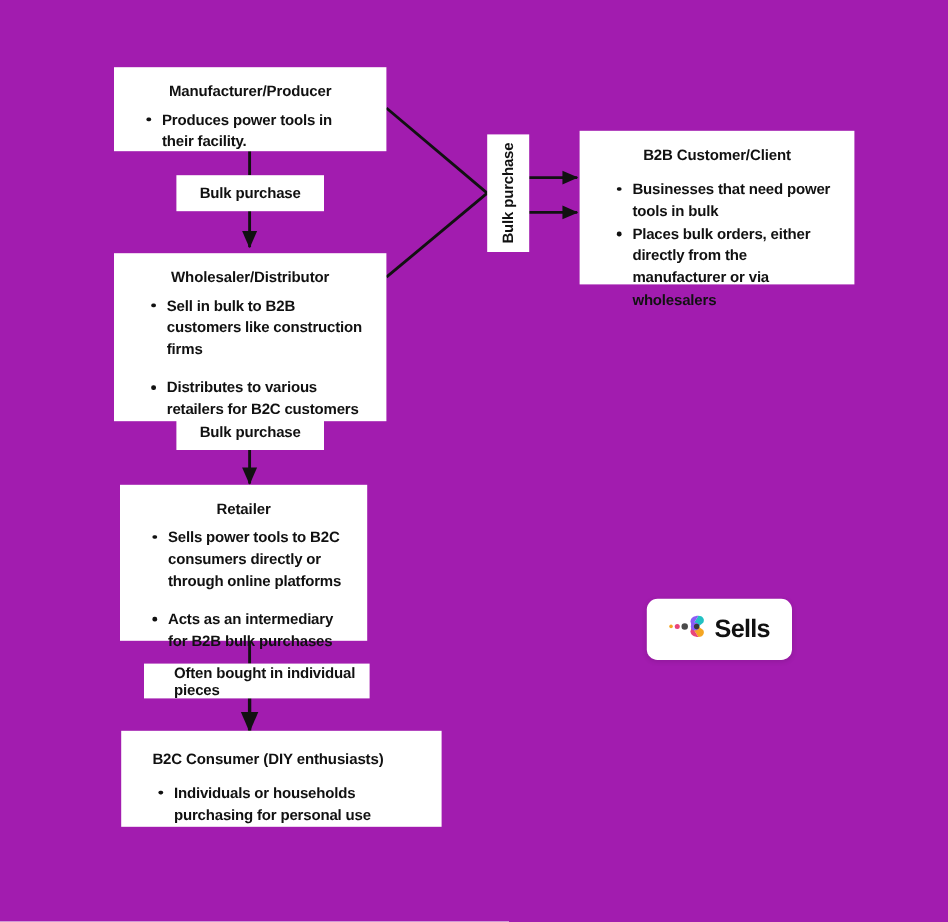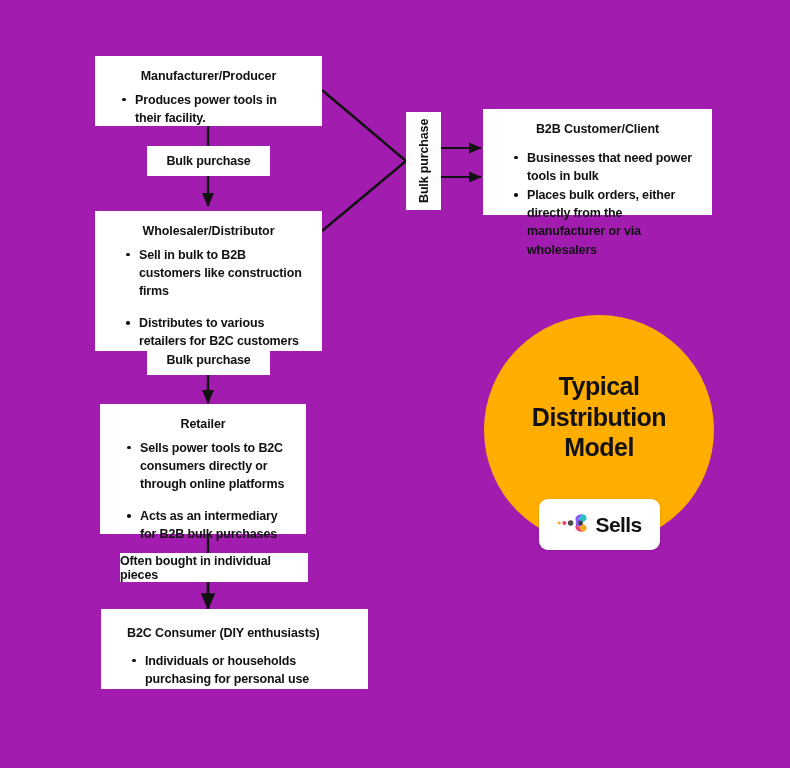--- a/index.html
+++ b/index.html
@@ -193,44 +193,39 @@
   <div class="chip" style="left:147px;top:345px;width:123px;height:30px;">Bulk purchase</div>
 
   <div class="node" style="left:100px;top:404px;width:206px;height:130px;">
     <div class="node-title">Retailer</div>
     <ul class="bullets" style="padding-left:26px;">
       <li>Sells power tools to B2C consumers directly or through online platforms</li>
       <li>Acts as an intermediary for B2B bulk purchases</li>
     </ul>
   </div>
 
-  <div class="chip" style="left:120px;top:553px;width:188px;height:29px;">Often bought in individual pieces</div>
+  <div class="chip" style="left:120px;top:553px;width:188px;height:29px;padding-left:25px;">Often bought in individual pieces</div>
 
   <div class="node" style="left:101px;top:609px;width:267px;height:80px;padding-top:14px;">
     <div class="node-title left-align" style="padding-left:12px;margin-bottom:10px;">B2C Consumer (DIY enthusiasts)</div>
     <ul class="bullets" style="padding-left:30px;">
       <li>Individuals or households purchasing for personal use</li>
     </ul>
   </div>
 
   <div class="chip vertical" style="left:406px;top:112px;width:35px;height:98px;">Bulk purchase</div>
 
-  <div class="node" style="left:483px;top:109px;width:229px;height:106px;">
+  <div class="node" style="left:483px;top:109px;width:229px;height:128px;">
     <div class="node-title" style="margin-bottom:11px;">B2B Customer/Client</div>
     <ul class="bullets tight" style="padding-left:30px;">
       <li>Businesses that need power tools in bulk</li>
       <li>Places bulk orders, either directly from the manufacturer or via wholesalers</li>
     </ul>
   </div>
 
-  <div class="badge-circle">
-    <div class="badge-title">Typical
-Distribution
-Model</div>
-  </div>
 
   <div class="logo-card">
     <span class="logo-mark">
       <svg width="34" height="24" viewBox="0 0 34 24">
 
         <circle cx="2.2" cy="12" r="1.5" fill="#f5a623"></circle>
         <circle cx="7.4" cy="12" r="2.1" fill="#e9457a"></circle>
         <circle cx="13.6" cy="12" r="2.7" fill="#4a4a4a"></circle>
 
         <path d="M19.5,12 L25,3.2 C28.6,3.2 30.6,6.0 29.0,9.0 L25,12 Z" fill="#22c1c3"></path>

